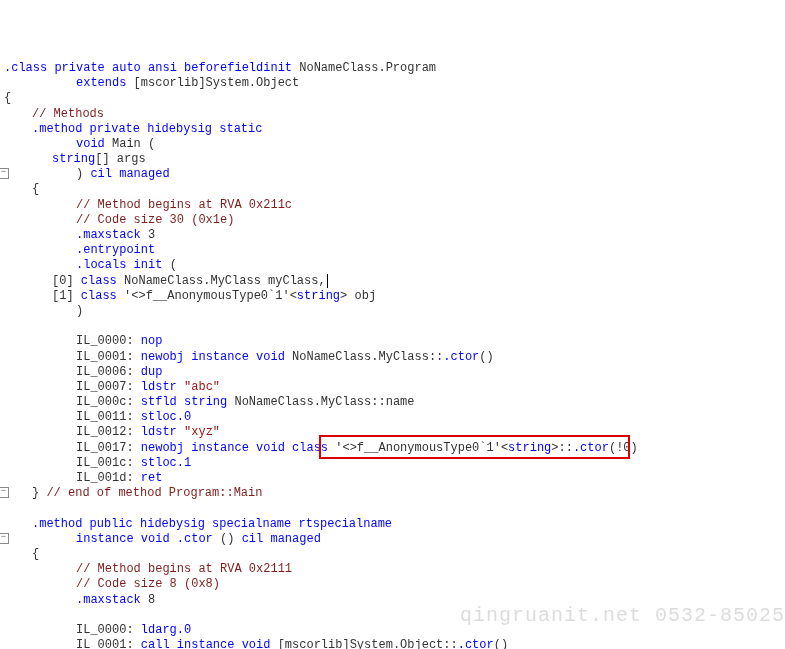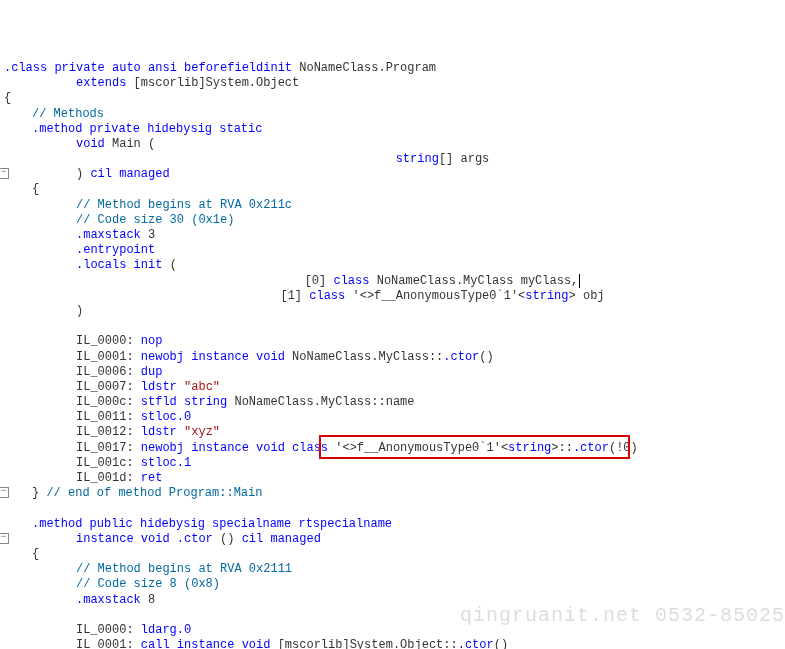--- a/index.html
+++ b/index.html
@@ -11,25 +11,25 @@
     color: #333;
     background: #fff;
     white-space: pre;
     position: relative;
     width: 785px;
   }
   .line { display: block; height: 15.2px; position: relative; }
   .indent0 { padding-left: 4px; font-family: Liberation Mono, monospace; }
   .indent1 { padding-left: 32px; }
   .indent2 { padding-left: 76px; }
-  .indent3 { padding-left: 100px; text-align: center; }
+  .indent3 { padding-left: 52px; }
 
   .kw   { color: #0000ff; }
   .str  { color: #a31515; }
-  .com  { color: #0369a1; }
+  .com  { color: #7f1d1d; }
 
   .gutter-minus {
     position: absolute;
     left: -2px;
     top: 1px;
     width: 9px;
     height: 9px;
     border: 1px solid #888;
     background: #fff;
     font-size: 9px;

